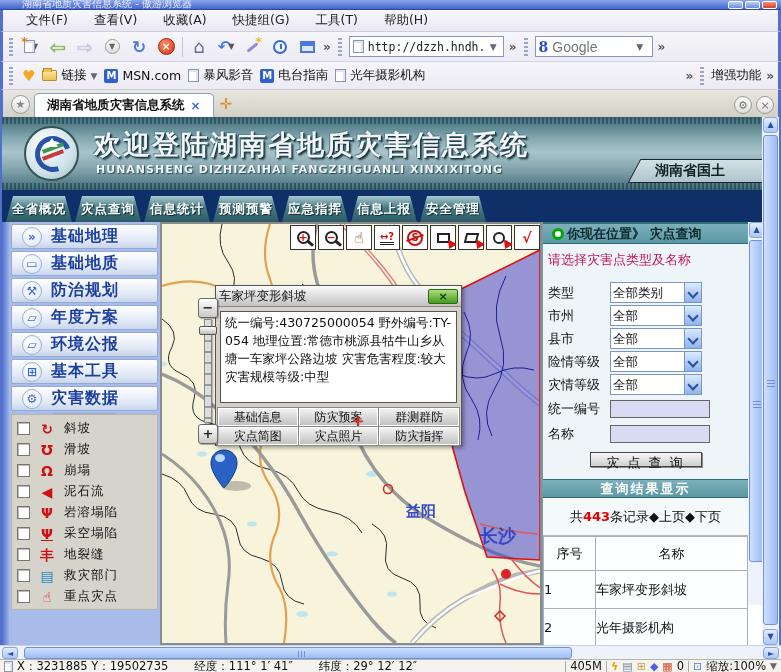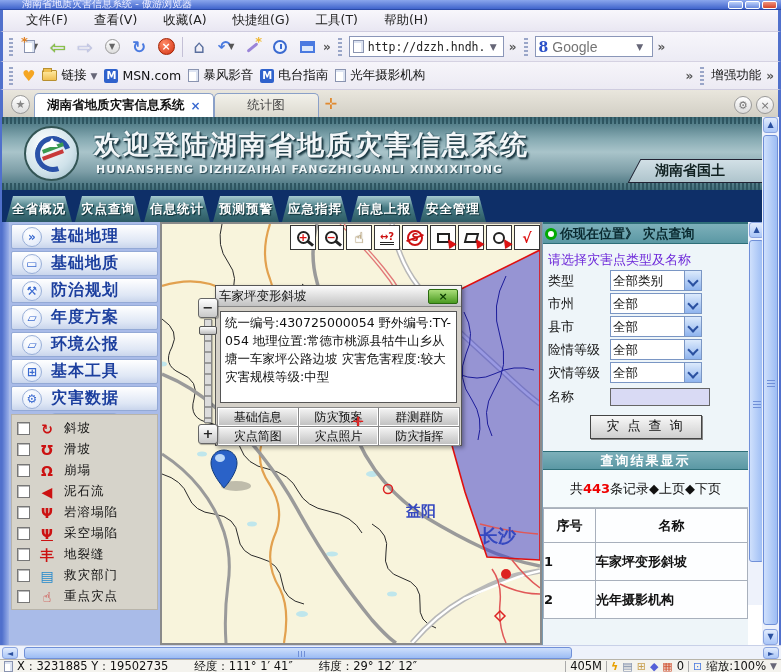--- a/index.html
+++ b/index.html
@@ -136,38 +136,38 @@
   .popup{position:absolute;left:53px;top:61px;width:247px;height:161px;background:#d4d0c8;border:1px solid #555;z-index:4;box-shadow:2px 2px 4px rgba(0,0,0,.35)}
   .popup-title{height:21px;background:linear-gradient(#fbfbfb,#c2c2c2);border-bottom:1px solid #888;display:flex;align-items:center;padding:0 3px;font-size:12.5px;color:#111}
   .popup-close{margin-left:auto;width:30px;height:15px;background:linear-gradient(#aade7a,#4a9a20);border:1px solid #2a6a10;border-radius:2px;color:#0a3a00;font-weight:bold;font-size:11px;line-height:13px;text-align:center}
   .popup-body{margin:4px;height:92px;background:#fff;border:1px solid #555;padding:2px 4px;font-size:12.5px;line-height:1.45;overflow:hidden}
   .popup-btns{display:grid;grid-template-columns:1fr 1fr 1fr;gap:1px;padding:1px 2px}
   .pbtn{height:18px;background:linear-gradient(#f2f2f2,#c2c2c2);border:1px solid #fff;outline:1px solid #888;font-size:12px;text-align:center;line-height:17px}
   .crosshair{position:absolute;right:98px;bottom:16px;color:#d22;font-size:13px;font-weight:bold;z-index:7;text-shadow:1px 0 0 #d22}
 
   
   .rightpanel{position:absolute;left:540px;top:0;bottom:0;width:206px;background:#eef5f9;border-left:1px solid #7a9ab0;font-size:13px}
-  .rp-header{height:22px;background:linear-gradient(#7db0ba,#5b98a4);border-top:2px solid #2e6e78;border-bottom:1px solid #2e6e78;display:flex;align-items:center;gap:3px;padding-left:2px;font-weight:bold;color:#0a2a30}
+  .rp-header{height:22px;background:linear-gradient(#7db0ba,#5b98a4);border-top:2px solid #2e6e78;border-bottom:1px solid #2e6e78;display:flex;align-items:center;gap:3px;padding-left:9px;font-weight:bold;color:#0a2a30}
   .green-dot{width:12px;height:12px;border-radius:50%;border:3px solid #0a0;background:#fff;flex:none}
-  .rp-tip{padding:7px 0 0 5px;color:#6d28d9}
+  .rp-tip{padding:7px 0 12px 5px;color:#be185d}
   .frm-row{display:flex;align-items:center;height:23px;padding-left:5px}
   .frm-label{width:62px;flex:none}
   .sel{display:flex;width:92px;height:21px;border:1px solid #7a96c4;background:#fff}
   .sel-txt{flex:1;padding:2px 2px;font-size:12.5px;overflow:hidden;white-space:nowrap}
   .sel-btn{width:17px;background:linear-gradient(#dcEAfc,#8fb4ee);border-left:1px solid #7a96c4;position:relative}
   .sel-btn::after{content:"";position:absolute;left:4px;top:6px;width:6px;height:6px;border-left:2px solid #2a50a0;border-bottom:2px solid #2a50a0;transform:rotate(-45deg)}
   .inp-row{display:flex;align-items:center;height:25px;padding-left:5px}
   .inp{width:100px;height:18px;background:#d9daf4;border:1px solid #666}
   .qbtn-row{display:flex;justify-content:center;padding-top:6px}
-  .qbtn{width:112px;height:24px;background:linear-gradient(#f8f8f8,#cfcfcf);border:1px solid #444;font-size:13px;letter-spacing:2px;text-align:center;line-height:20px;box-shadow:1px 1px 0 #888}
+  .qbtn{width:112px;height:15px;background:linear-gradient(#f8f8f8,#cfcfcf);border:1px solid #444;font-size:13px;letter-spacing:2px;text-align:center;line-height:20px;box-shadow:1px 1px 0 #888}
   .res-header{margin-top:12px;height:19px;background:linear-gradient(#7db0ba,#5b98a4);border-top:1px solid #2e6e78;border-bottom:1px solid #2e6e78;color:#fff;font-weight:bold;text-align:center;line-height:18px;letter-spacing:2px}
   .res-summary{height:38px;display:flex;align-items:center;justify-content:center;background:#f4fafc;border-bottom:1px solid #b0b8c0;white-space:nowrap}
   .res-summary .red{color:#e00;font-weight:bold}
   table.res{width:100%;border-collapse:collapse;background:#fdfeff}
-  table.res td,table.res th{border:1px solid #a8b0bc;font-weight:bold;font-size:13px}
+  table.res td,table.res th{border:1px solid #a8b0bc;font-weight:normal;font-size:13px}
   table.res th{height:34px}
   table.res td{height:38px}
   table.res .c1{width:52px}
 
   
   .vscroll{position:absolute;top:0;bottom:0;width:17px;background:#eef2fb}
   .vs-arrow{position:absolute;left:1px;width:15px;height:16px;border:1px solid #8aa4e0;border-radius:3px;background:linear-gradient(#e2ecfd,#aac6f8);color:#2a50a0;font-size:8px;text-align:center;line-height:14px}
   .vs-thumb{position:absolute;left:1px;width:15px;border:1px solid #7090d8;border-radius:3px;background:linear-gradient(90deg,#cfe0fc,#9cbcf4)}
   .vs-thumb::after{content:"";position:absolute;left:3px;top:50%;width:8px;height:7px;background:repeating-linear-gradient(180deg,#7090d8 0 1px,transparent 1px 3px)}
   .outer-vs{right:0}
@@ -290,23 +290,20 @@
     <span>增强功能</span>
     <span class="chev">»</span>
   </span>
 </div>
 
 <div class="tabbar">
   <span class="tab-star">★</span>
   <span class="tab active">
       <span>湖南省地质灾害信息系统</span>
       <span class="tab-close">×</span>
-    </span>
-  <span class="tab inactive">
-      <span>统计图</span>
     </span>
   <span class="tab-new">✛</span>
   <span class="tabbar-right">
     <span class="tb-circle">⚙</span>
     <span class="tb-circle">×</span>
   </span>
 </div>
 
 <div class="page">
 
@@ -589,20 +586,24 @@
             <span class="sel-txt">全部</span>
             <span class="sel-btn"></span>
           </span>
       </div>
       <div class="frm-row">
         <span class="frm-label">灾情等级</span>
         <span class="sel">
             <span class="sel-txt">全部</span>
             <span class="sel-btn"></span>
           </span>
+      </div>
+      <div class="inp-row">
+        <span class="frm-label">统一编号</span>
+        <input class="inp" value="" style="">
       </div>
       <div class="inp-row">
         <span class="frm-label">名称</span>
         <input class="inp" value="" style="">
       </div>
       <div class="qbtn-row">
           <span class="qbtn">灾 点 查 询</span>
         </div>
 
       <div class="res-header">查询结果显示</div>

